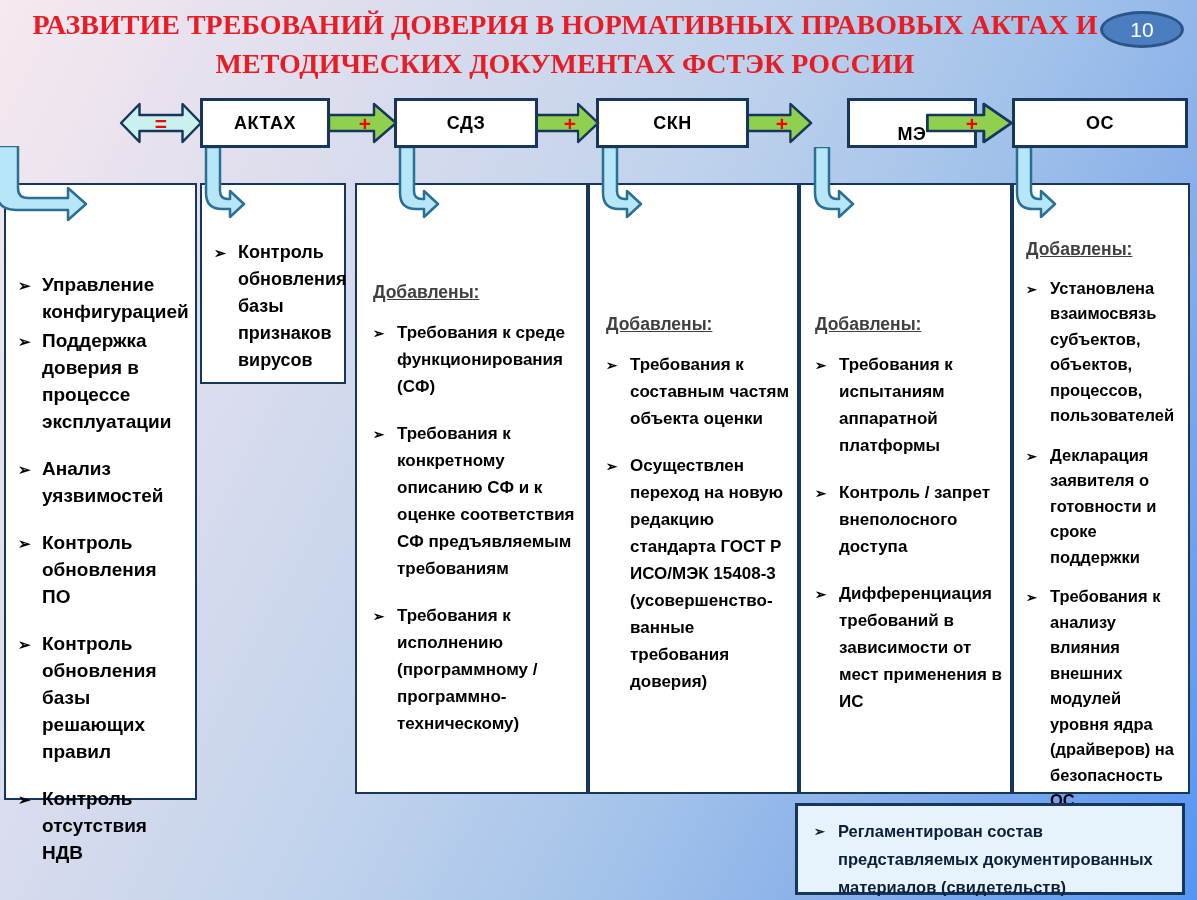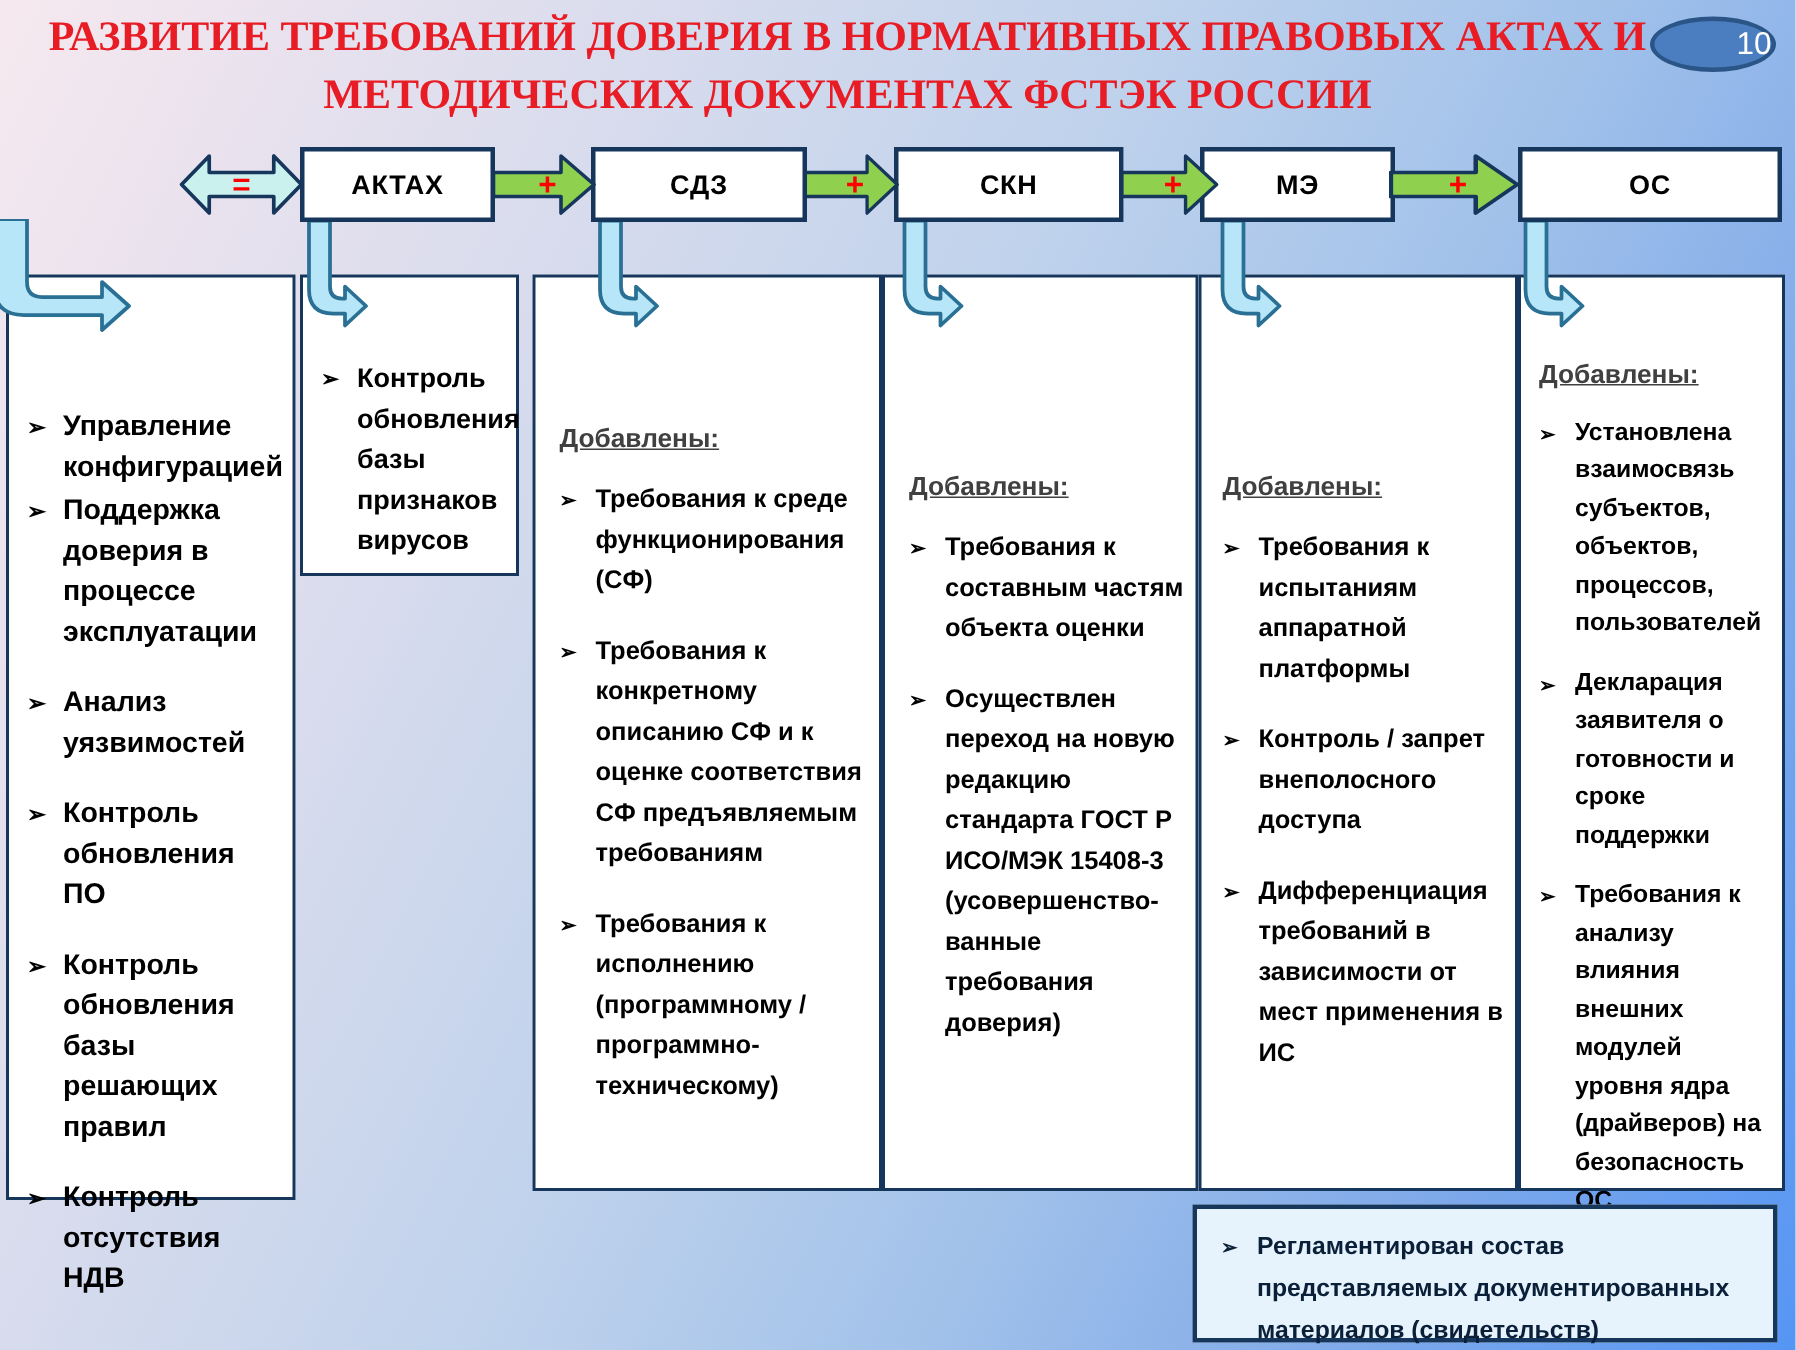--- a/index.html
+++ b/index.html
@@ -10,21 +10,21 @@
     padding-left:36px;
   }
   .title{
     position:absolute; top:5px; left:0; width:1130px; text-align:center;
     font-family:"Liberation Serif",serif; font-weight:700; font-size:28px; line-height:39px;
     color:#e81c24;
   }
   .badge{
     position:absolute; left:1100px; top:11px; width:84px; height:37px;
     background:#4a7ec0; border:3px solid #2b5586; border-radius:50%;
-    display:flex; align-items:center; justify-content:flex-end;
+    display:flex; align-items:center; justify-content:center;
     color:#fff; font-size:21px; font-weight:400; box-sizing:border-box;
   }
   .hbox{
     position:absolute; top:98px; height:50px; background:#fff;
     border:3px solid #16365c; box-sizing:border-box; z-index:4;
     display:flex; align-items:center; justify-content:center;
     font-weight:700; font-size:18px; color:#000; letter-spacing:.5px;
   }
   .conn{ position:absolute; top:100px; height:46px; z-index:4;
     display:flex; align-items:center; justify-content:center; }
@@ -72,21 +72,21 @@
 
   <div class="hbox" style="left:200px;width:130px;">
       <span>АКТАХ</span>
     </div>
   <div class="hbox" style="left:394px;width:144px;">
       <span>СДЗ</span>
     </div>
   <div class="hbox" style="left:596px;width:153px;">
       <span>СКН</span>
     </div>
-  <div class="hbox" style="left:800px;width:130px;">
+  <div class="hbox" style="left:847px;width:130px;align-items:flex-end;">
       <span>МЭ</span>
     </div>
   <div class="hbox" style="left:1012px;width:176px;">
       <span>ОС</span>
     </div>
 
   <div class="conn" style="left:119px;width:84px;">
     <svg viewBox="0 0 82 46" preserveAspectRatio="none">
       <path d="M20,15 L20,4 L2,23 L20,42 L20,31 L62,31 L62,42 L80,23 L62,4 L62,15 Z" fill="#cbf1ef" stroke="#16365c" stroke-width="2.4" stroke-linejoin="round"></path>
     </svg>

